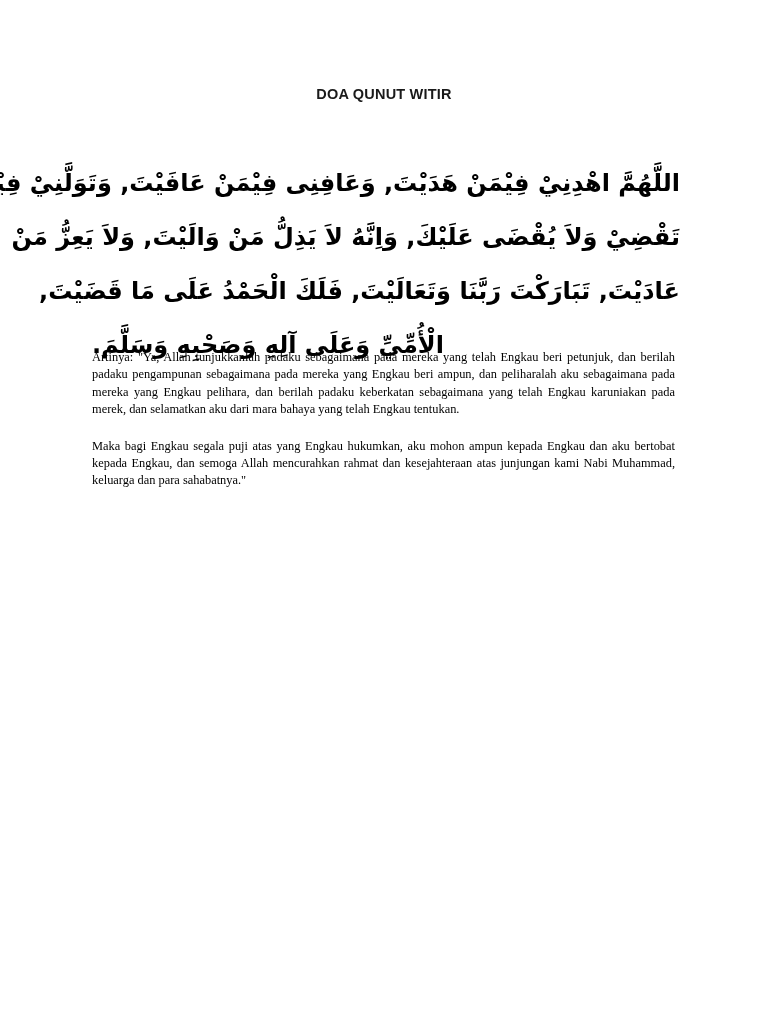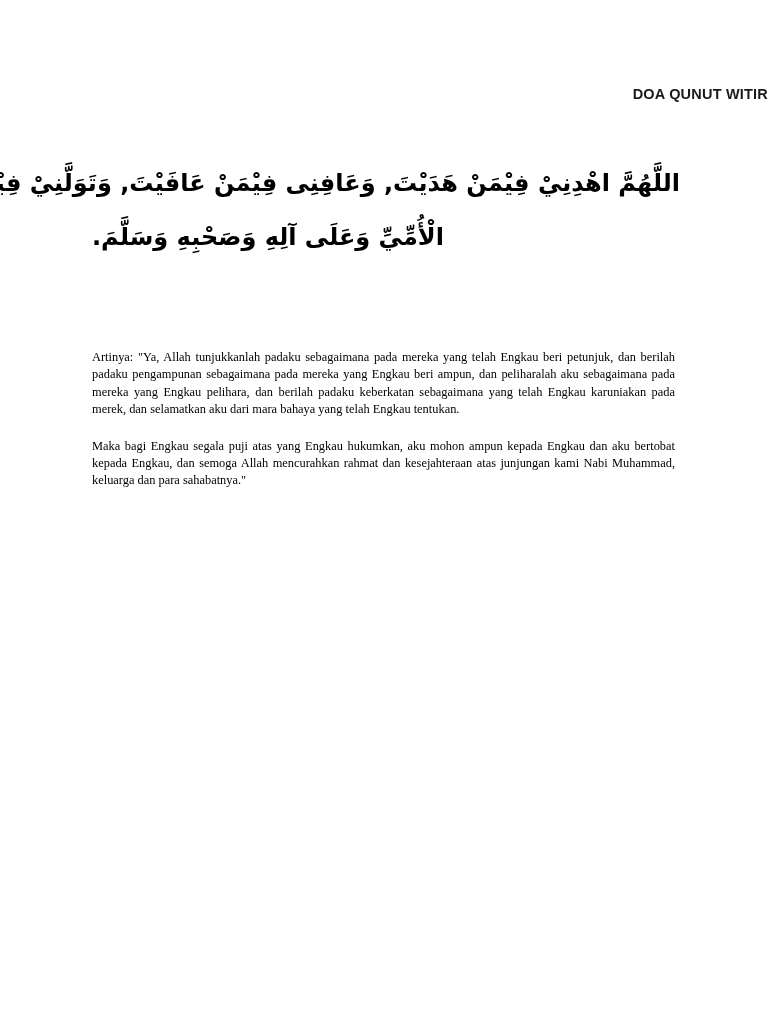--- a/index.html
+++ b/index.html
@@ -19,21 +19,21 @@
     position: absolute;
     inset: 0;
     background: #ffffff;
   }
   
   .doc-title {
     position: absolute;
     top: 86px;
     left: 0;
     width: 768px;
-    text-align: right;
+    text-align: center;
     font-family: "Liberation Sans", "DejaVu Sans", sans-serif;
     font-weight: bold;
     font-size: 14.5px;
     letter-spacing: 0.2px;
     color: #1a1a1a;
   }
   
   .arabic-block {
     position: absolute;
     top: 143px;
@@ -81,20 +81,22 @@
 </style>
 </head>
 <body>
 
 <div class="page">
 
   <div class="doc-title">DOA QUNUT WITIR</div>
 
   <div class="arabic-block">
     <span class="arabic-line">اللَّهُمَّ اهْدِنِيْ فِيْمَنْ هَدَيْتَ, وَعَافِنِى فِيْمَنْ عَافَيْتَ, وَتَوَلَّنِيْ فِيْمَنْ</span>
+    <span class="arabic-line">تَقْضِيْ وَلاَ يُقْضَى عَلَيْكَ, وَاِنَّهُ لاَ يَذِلُّ مَنْ وَالَيْتَ, وَلاَ يَعِزُّ مَنْ</span>
+    <span class="arabic-line">عَادَيْتَ, تَبَارَكْتَ رَبَّنَا وَتَعَالَيْتَ, فَلَكَ الْحَمْدُ عَلَى مَا قَضَيْتَ,</span>
     <span class="arabic-line last">الْأُمِّيِّ وَعَلَى آلِهِ وَصَحْبِهِ وَسَلَّمَ.</span>
   </div>
 
   <div class="translation">
     <p class="para">Artinya: "Ya, Allah tunjukkanlah padaku sebagaimana pada mereka yang telah Engkau beri petunjuk, dan berilah padaku pengampunan sebagaimana pada mereka yang Engkau beri ampun, dan peliharalah aku sebagaimana pada mereka yang Engkau pelihara, dan berilah padaku keberkatan sebagaimana yang telah Engkau karuniakan pada merek, dan selamatkan aku dari mara bahaya yang telah Engkau tentukan.</p>
     <p class="para">Maka bagi Engkau segala puji atas yang Engkau hukumkan, aku mohon ampun kepada Engkau dan aku bertobat kepada Engkau, dan semoga Allah mencurahkan rahmat dan kesejahteraan atas junjungan kami Nabi Muhammad, keluarga dan para sahabatnya."</p>
   </div>
 
 </div>
 

